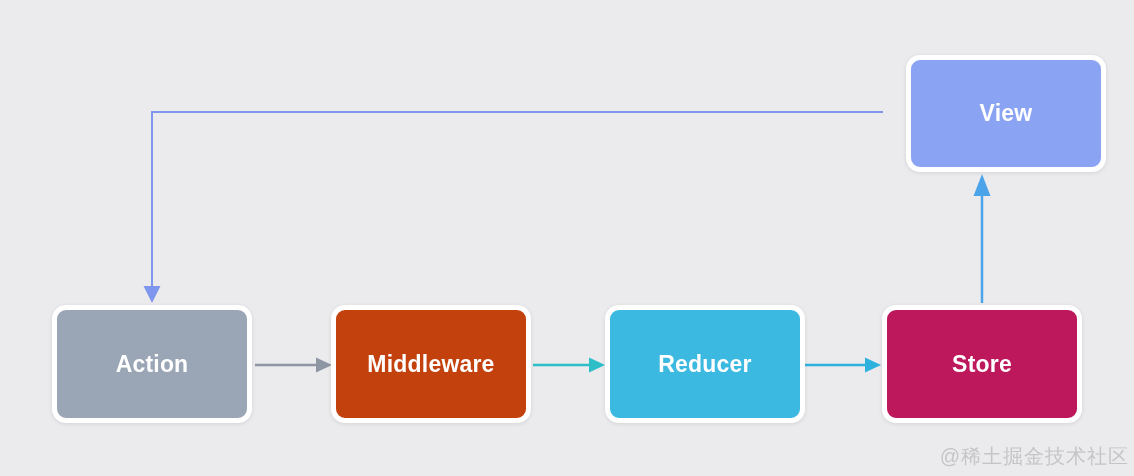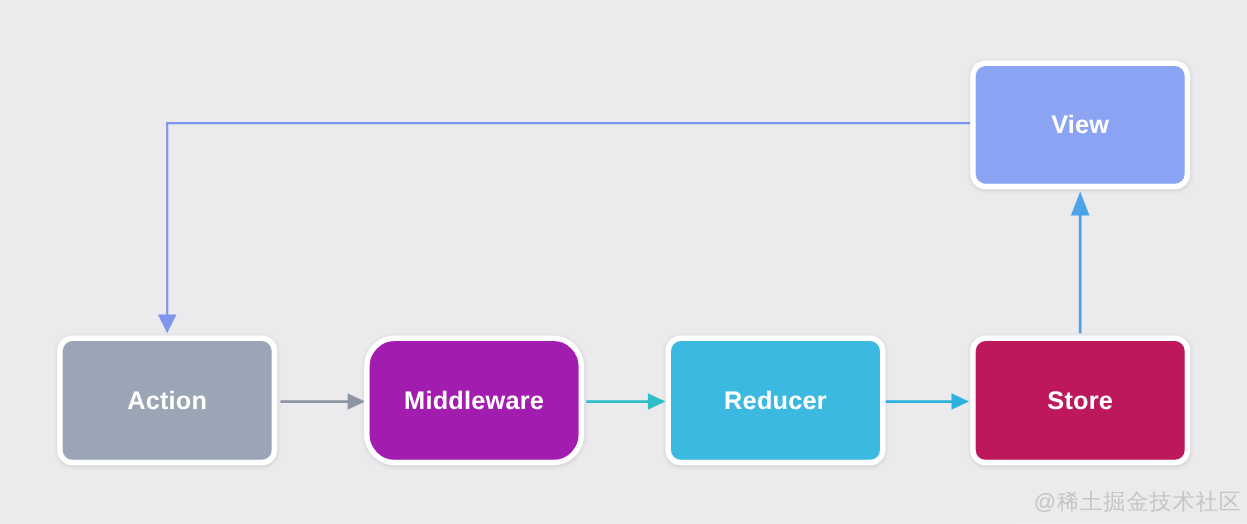--- a/index.html
+++ b/index.html
@@ -84,31 +84,31 @@
     <g>
       <polyline points="883,112 152,112 152,290" fill="none" stroke-width="2" stroke="#7e96ee"></polyline>
       <polygon points="143.5,286 152,303 160.5,286" fill="#7e96ee"></polygon>
     </g>
   </svg>
 
   <div class="node node-action" style="background-color: rgb(154, 165, 181);">
     <span class="node-label">Action</span>
   </div>
 
-  <div class="node node-middleware" style="background-color: #a21caf; border-radius: 28px;">
+  <div class="node node-middleware" style="background-color: #c2410c;">
     <span class="node-label">Middleware</span>
   </div>
 
   <div class="node node-reducer" style="background-color: rgb(60, 185, 225);">
     <span class="node-label">Reducer</span>
   </div>
 
   <div class="node node-store" style="background-color: #be185d;">
     <span class="node-label">Store</span>
   </div>
 
-  <div class="node node-view" style="background-color: rgb(138, 163, 242);">
+  <div class="node node-view" style="background-color: rgb(138, 163, 242); margin-left: 24px;">
     <span class="node-label">View</span>
   </div>
 
   <div class="watermark">@稀土掘金技术社区</div>
 
 </div>
 
 </body></html>

